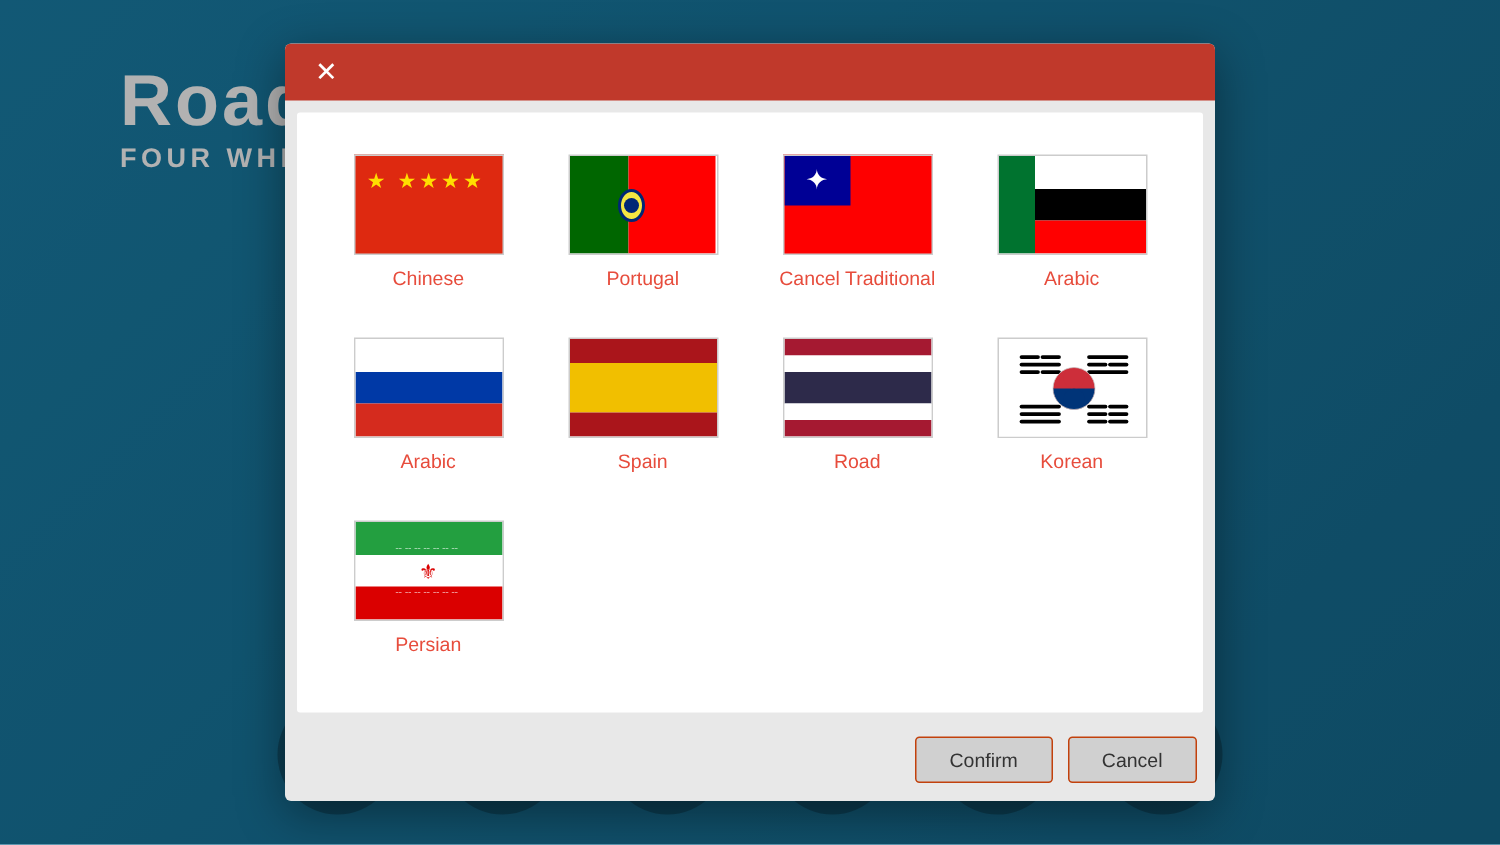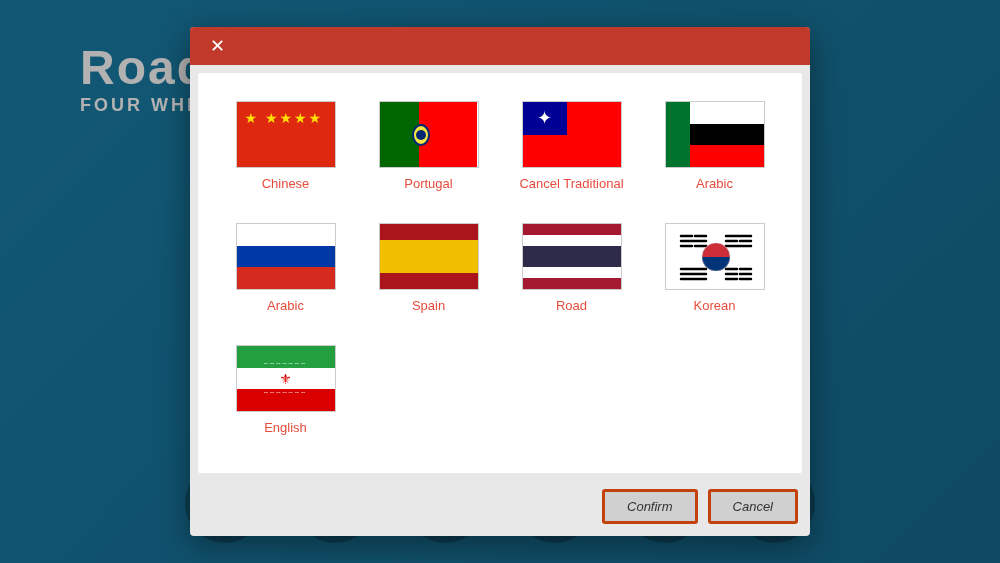--- a/index.html
+++ b/index.html
@@ -150,22 +150,21 @@
       display: flex;
       justify-content: flex-end;
       gap: 10px;
       padding: 8px 12px 12px;
     }
     .btn-confirm, .btn-cancel {
       padding: 7px 22px;
       font-size: 13px;
       border-radius: 3px;
       cursor: pointer;
-      border: 3px solid #c2410c;
-      font-style: italic;
+      border: 1px solid #c2410c;
     }
     .btn-confirm {
       background: #d0d0d0;
       color: #333;
     }
     .btn-cancel {
       background: #d0d0d0;
       color: #333;
     }
 
@@ -368,21 +367,21 @@
             <div style="flex:1;background:#239f40;display:flex;align-items:flex-end;justify-content:center;">
               <span style="color:white;font-size:7px;letter-spacing:2px;opacity:0.7;">╌╌╌╌╌╌╌</span>
             </div>
             <div style="flex:1;background:white;display:flex;align-items:center;justify-content:center;">
               <span style="color:#da0000;font-size:14px;">⚜</span>
             </div>
             <div style="flex:1;background:#da0000;display:flex;align-items:flex-start;justify-content:center;">
               <span style="color:white;font-size:7px;letter-spacing:2px;opacity:0.7;">╌╌╌╌╌╌╌</span>
             </div>
           </div>
-          <span class="lang-label">English</span>
+          <span class="lang-label">Persian</span>
         </div>
 
       </div>
     </div>
 
     <div class="dialog-footer">
       <button class="btn-confirm">Confirm</button>
       <button class="btn-cancel">Cancel</button>
     </div>
 

